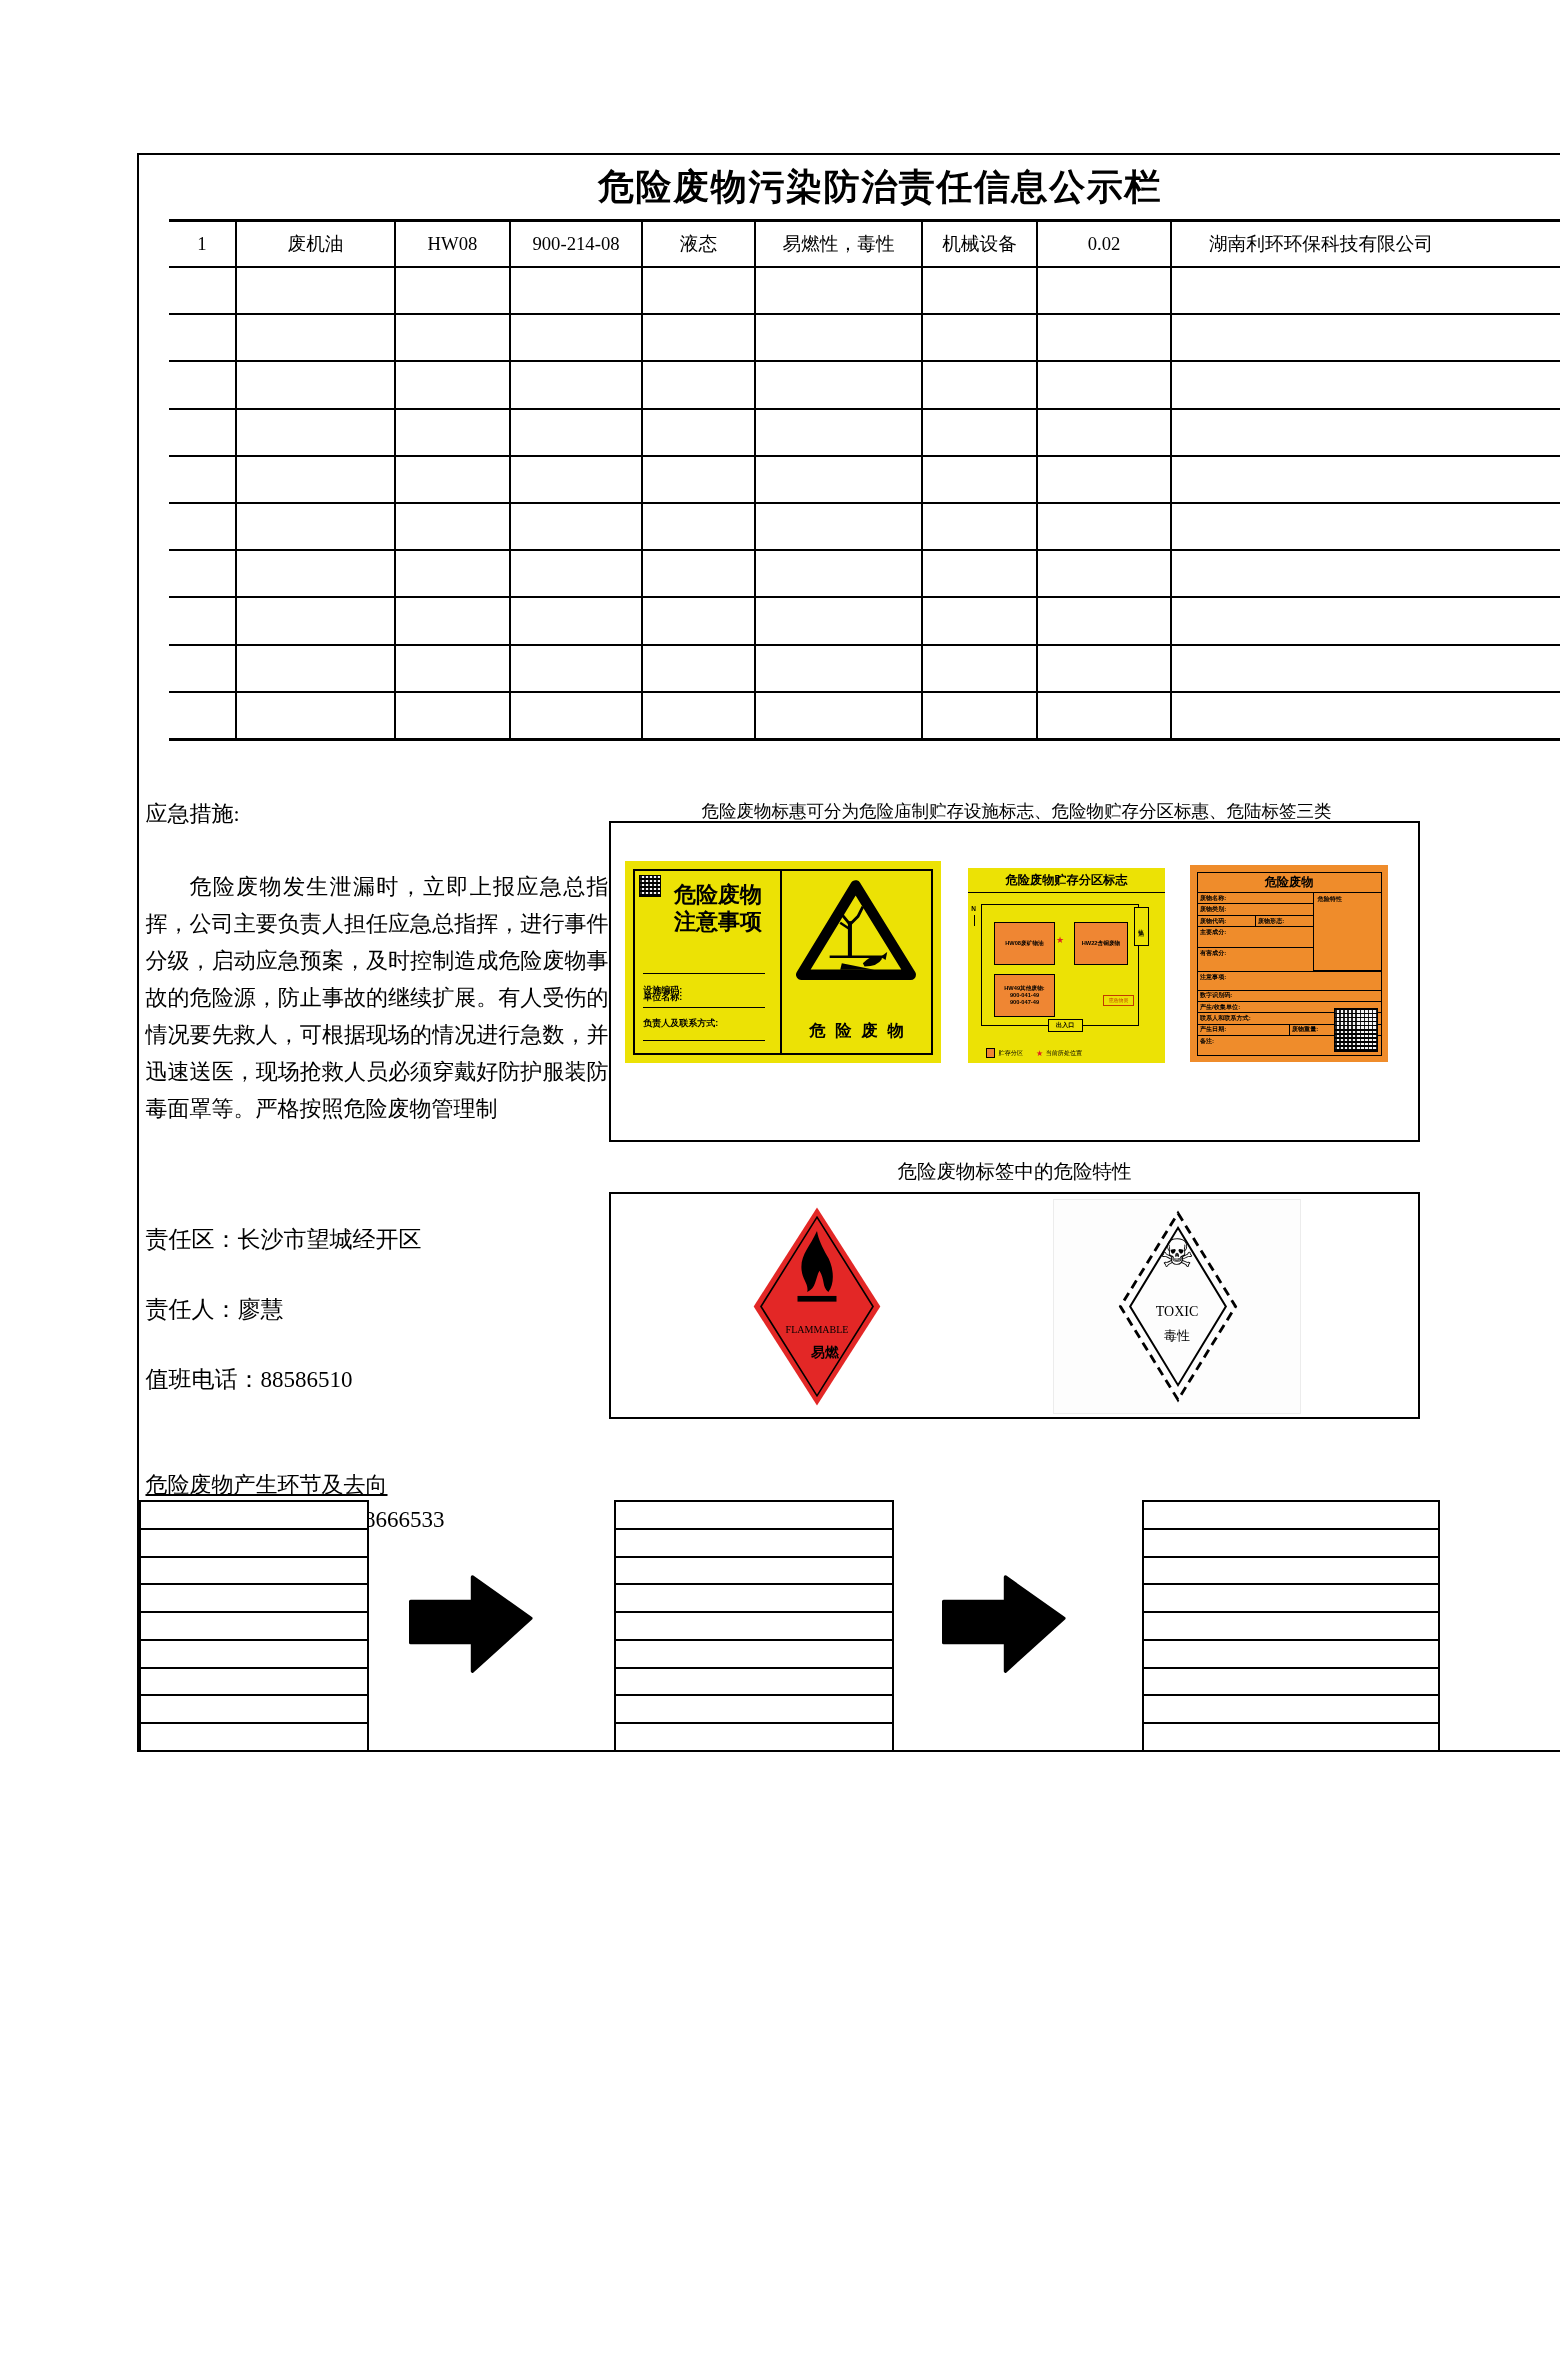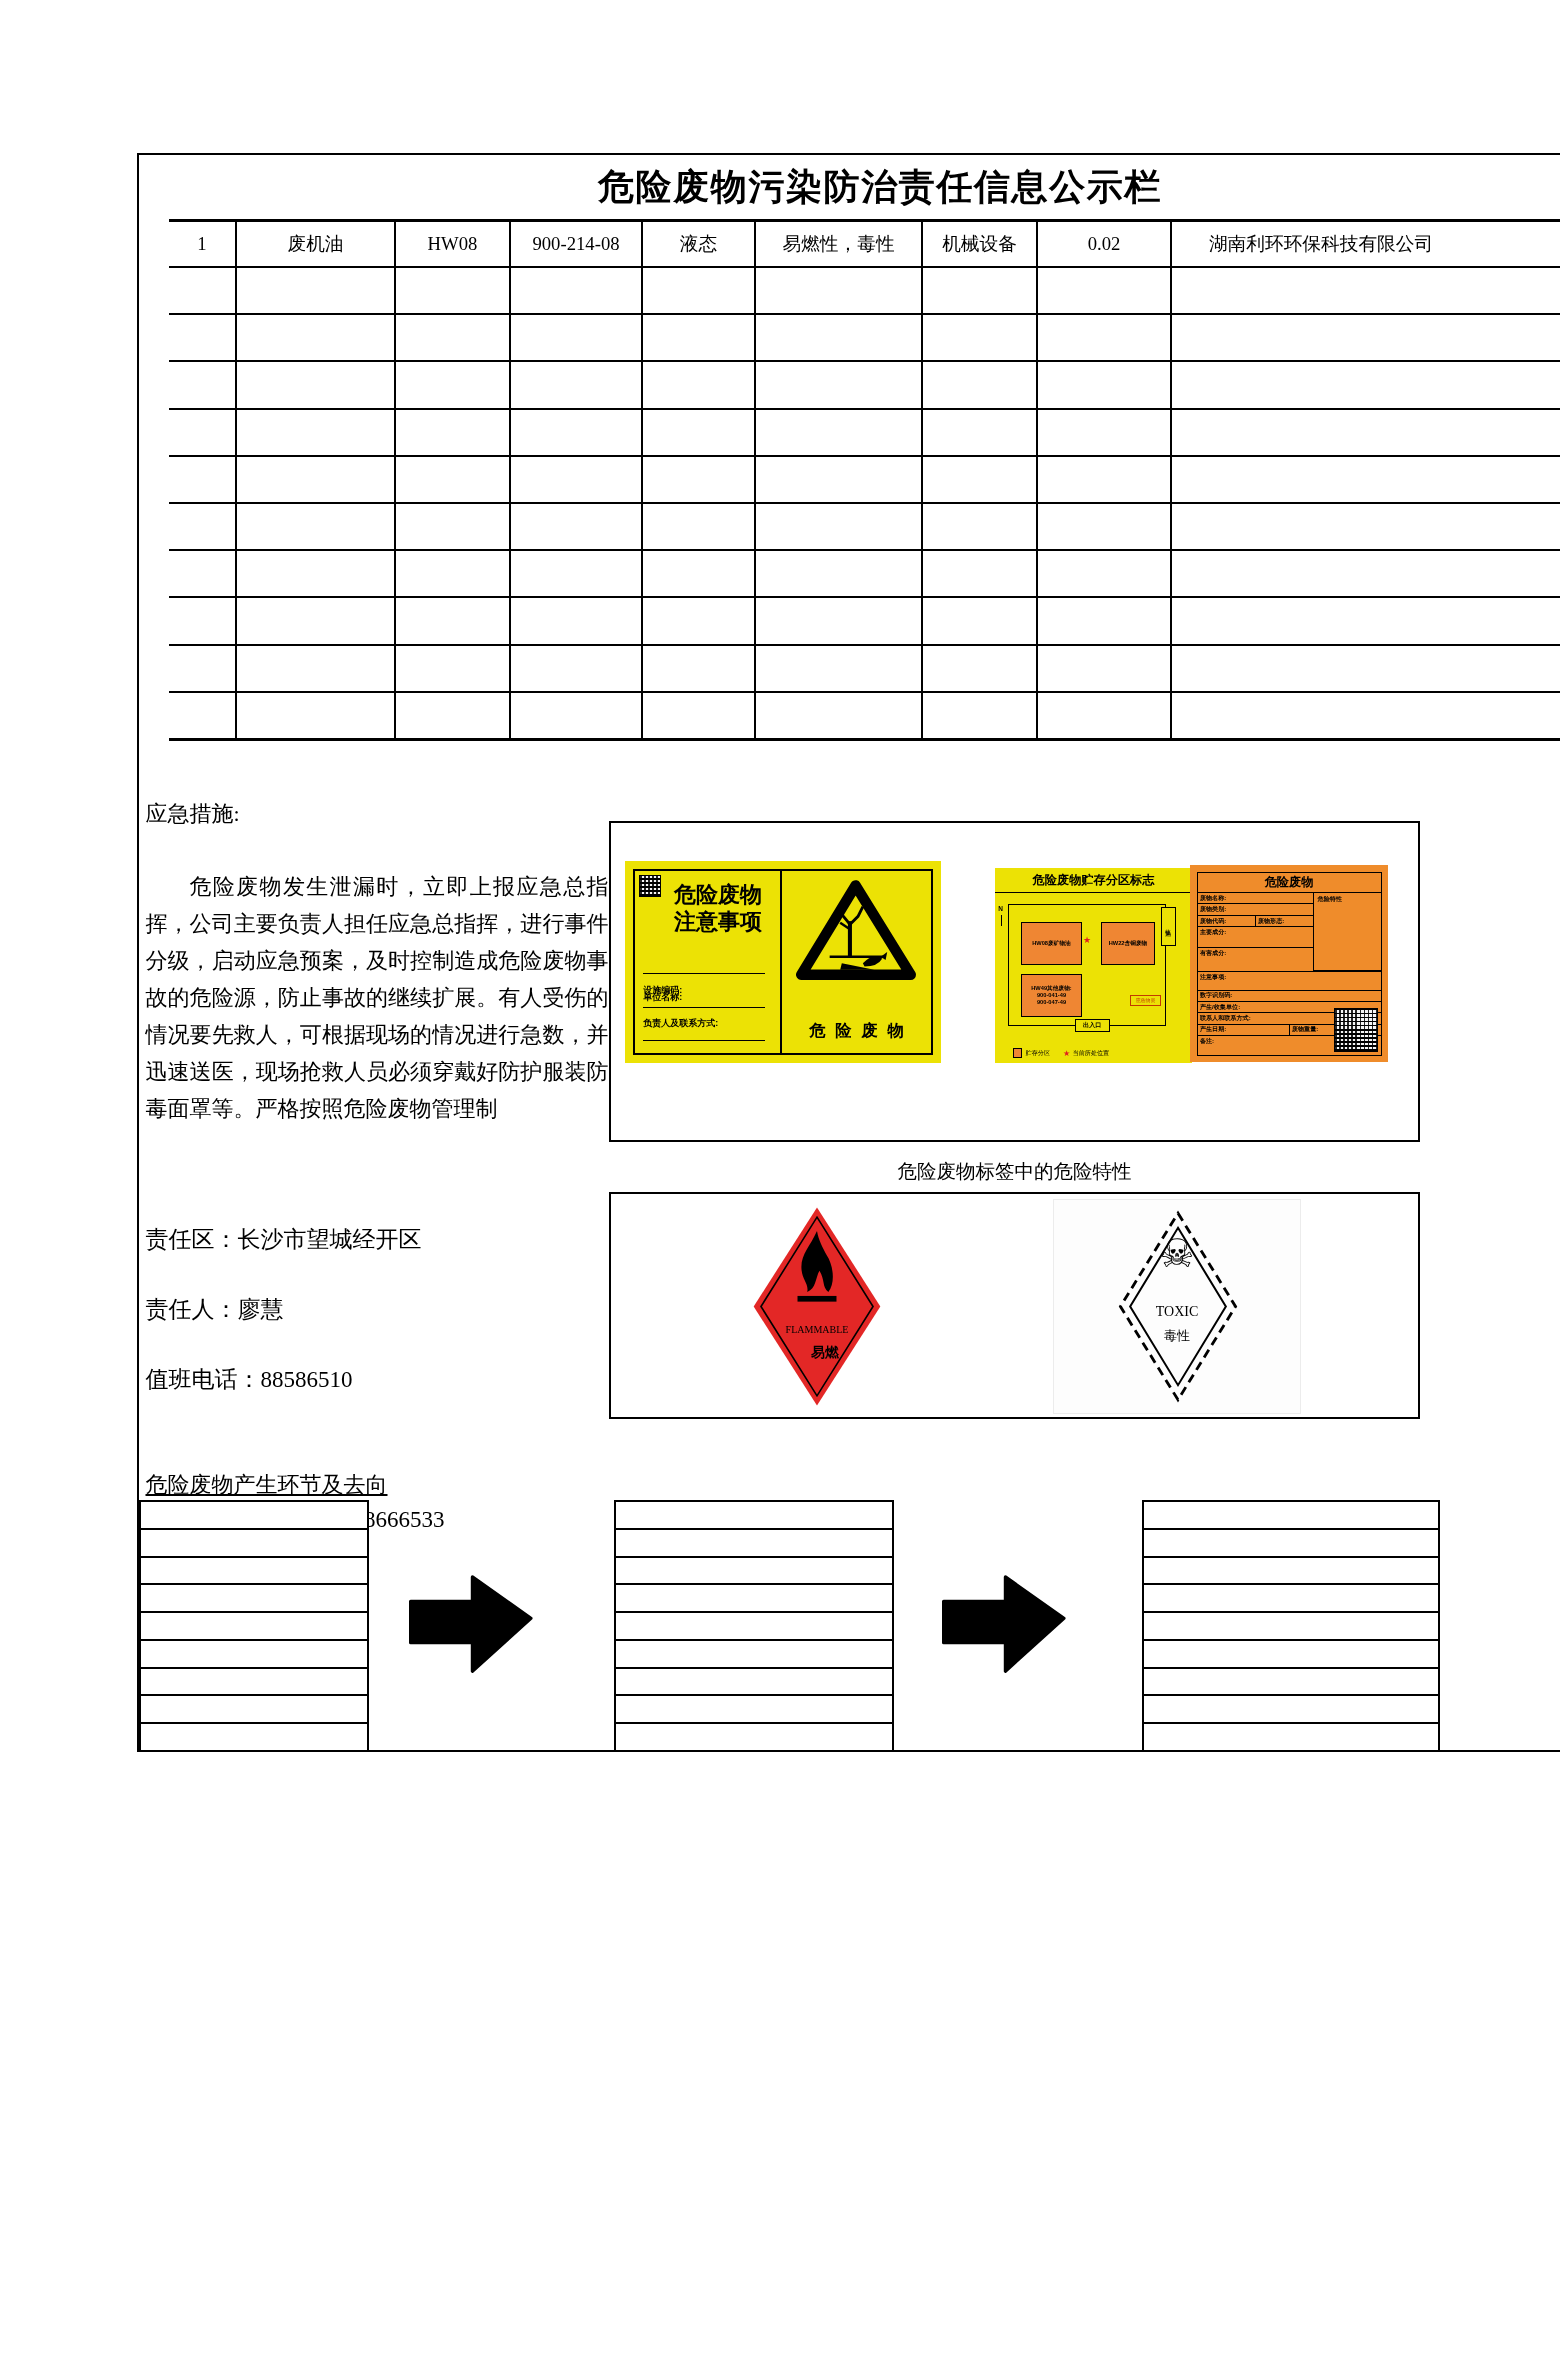--- a/index.html
+++ b/index.html
@@ -194,20 +194,21 @@
         <div class="cell"></div>
         <div class="cell"></div>
         <div class="cell"></div>
         <div class="cell"></div>
         <div class="cell"></div>
         <div class="cell"></div>
       </div>
     </div>
 
   <div class="abs lbl" style="left:6.5px;top:644px;">应急措施:</div>
+  <div class="abs intro" style="left:455px;top:644px;width:845px;">危险废物标惠可分为危险庙制贮存设施标志、危险物贮存分区标惠、危陆标签三类</div>
 
   <div class="abs para" style="left:6.5px;top:713px;width:463px;">危险废物发生泄漏时，立即上报应急总指挥，公司主要负责人担任应急总指挥，进行事件分级，启动应急预案，及时控制造成危险废物事故的危险源，防止事故的继续扩展。有人受伤的情况要先救人，可根据现场的情况进行急数，并迅速送医，现场抢救人员必须穿戴好防护服装防毒面罩等。严格按照危险废物管理制</div>
 
   <div class="abs bigbox" style="left:470px;top:666px;width:811px;height:321px;">
 
     <div class="abs ysign sans" style="left:14px;top:38px;width:316px;height:202px;">
       <div class="inner-frame">
         <div class="storage-left">
           <div class="abs qr" style="left:4.1px;top:4.1px;width:22px;height:22px;"></div>
           <div class="s-title">
@@ -231,21 +232,21 @@
             <line x1="70" y1="62" x2="58" y2="54" stroke="#000" stroke-width="3"></line>
             <path d="M86,104 Q97,92 110,98 Q104,108 88,108 Z" fill="#000"></path>
             <path d="M108,96 L116,90 L114,100 Z" fill="#000"></path>
             <path d="M60,104 L100,112 L58,112 Z" fill="#000"></path>
           </svg>
           <div class="warn-word">危险废物</div>
         </div>
       </div>
     </div>
 
-    <div class="abs ysign sans" style="left:357px;top:45px;width:197px;height:195px;margin-left:27px;">
+    <div class="abs ysign sans" style="left:357px;top:45px;width:197px;height:195px;">
       <div class="z-title">危险废物贮存分区标志</div>
       <div class="z-rule"></div>
       <div class="abs" style="left:3.3px;top:37px;font-size:6.5px;font-weight:bold;">N</div>
       <div class="abs" style="left:5.7px;top:47px;width:1.2px;height:11.4px;background:#000;"></div>
       <div class="plan"></div>
       <div class="tinybox" style="left:166px;top:39px;width:13px;height:37px;font-size:5.7px;writing-mode:vertical-rl;letter-spacing:0.8px;">收集池</div>
       <div class="obox" style="left:26px;top:54px;width:59px;height:41px;">HW08废矿物油</div>
       <div class="abs" style="left:88px;top:67px;color:#e02020;font-size:9px;">★</div>
       <div class="obox" style="left:106px;top:54px;width:52px;height:41px;">HW22含铜废物</div>
       <div class="obox" style="left:26px;top:106px;width:59px;height:41px;">

